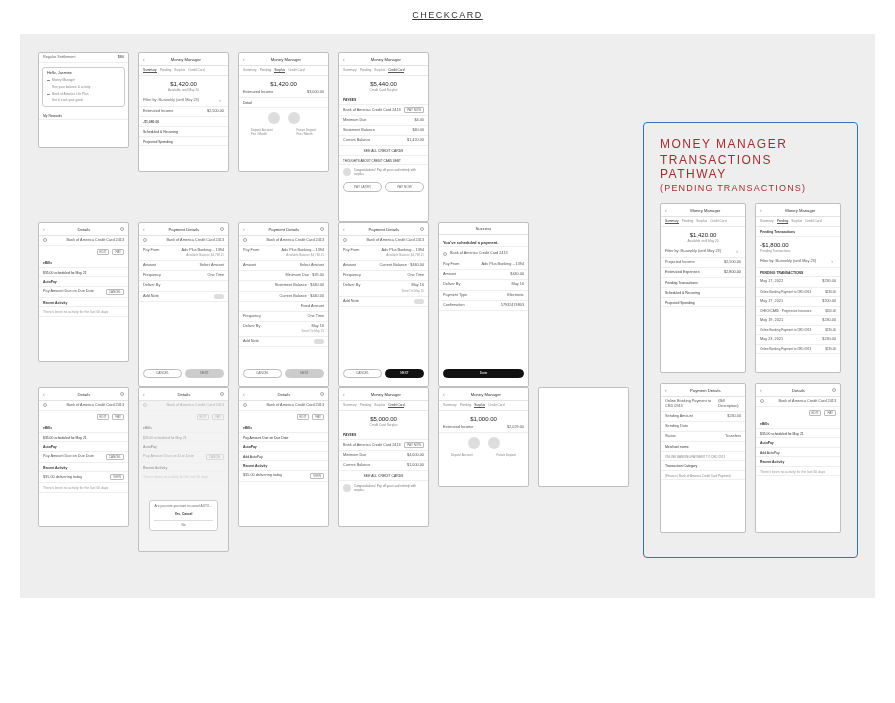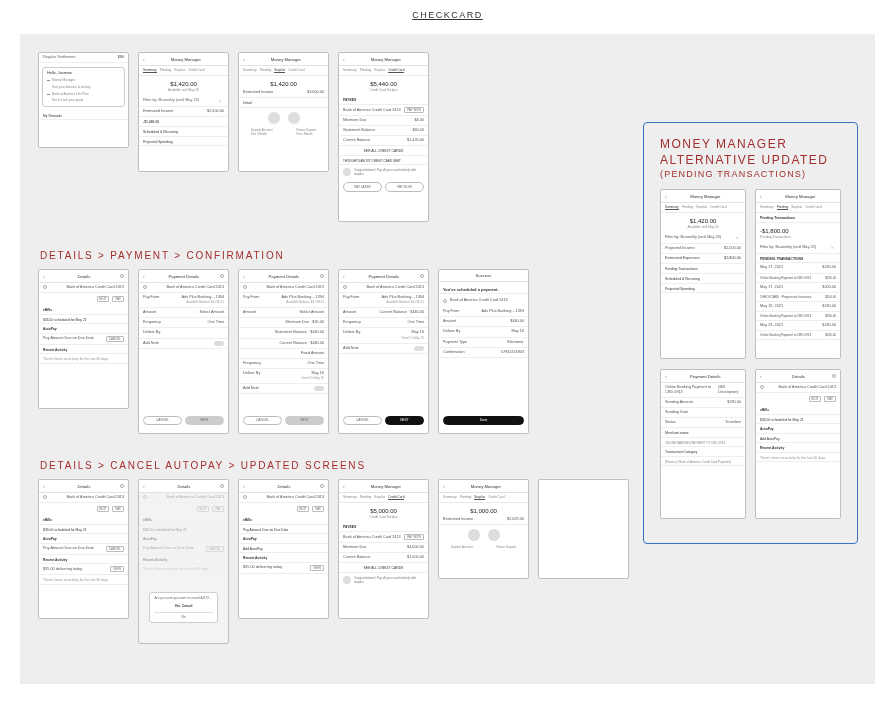--- a/index.html
+++ b/index.html
@@ -220,21 +220,20 @@
             <div style="width:8px;height:8px;border-radius:50%;background:#ddd;"></div>
             <div style="flex:1;font-size:3px;color:#777;">Congratulations! Pay off your card entirely with surplus.</div>
           </div>
           <div class="btnbar">
               <span class="pill">PAY LATER</span>
               <span class="pill">PAY NOW</span>
             </div>
         </div>
       </div>
 
-      <div class="section-label" style="margin-top:28px;">DETAILS &gt; PAYMENT &gt; CONFIRMATION</div>
       <div class="row">
 
         <div class="phone med">
           <div class="hdr">
               <span class="back">‹</span>
               <span class="hdr-title">Details</span>
               <span class="dot"></span>
             </div>
           <div class="strip">
               <span class="dot" style="margin-right:2px;"></span>
@@ -407,21 +406,20 @@
           <div class="kvrow">
               <span>Confirmation</span>
               <span>57932474803</span>
             </div>
           <div class="btnbar footbtns">
               <span class="pill dark" style="flex:1;">Done</span>
             </div>
         </div>
       </div>
 
-      <div class="section-label" style="margin-top:26px;">DETAILS &gt; CANCEL AUTOPAY &gt; UPDATED SCREENS</div>
       <div class="row">
 
         <div class="phone med">
           <div class="hdr">
               <span class="back">‹</span>
               <span class="hdr-title">Details</span>
               <span class="dot"></span>
             </div>
           <div class="strip">
               <span class="dot" style="margin-right:2px;"></span>
@@ -563,21 +561,21 @@
         </div>
 
         <div class="phone" style="min-height:100px;"></div>
       </div>
     </div>
 
     <div class="right-col">
       <div style="height:70px;"></div>
       <div class="alt-box">
         <div class="alt-head">MONEY MANAGER</div>
-        <div class="alt-head">ALTERNATIVE UPDATED</div>
+        <div class="alt-head">TRANSACTIONS PATHWAY</div>
         <div class="alt-sub">(PENDING TRANSACTIONS)</div>
 
         <div class="alt-grid">
 
           <div class="phone alt" style="min-height:150px;">
             <div class="hdr">
                 <span class="back">‹</span>
                 <span class="hdr-title">Money Manager</span>
               </div>
             <div class="tabs">

